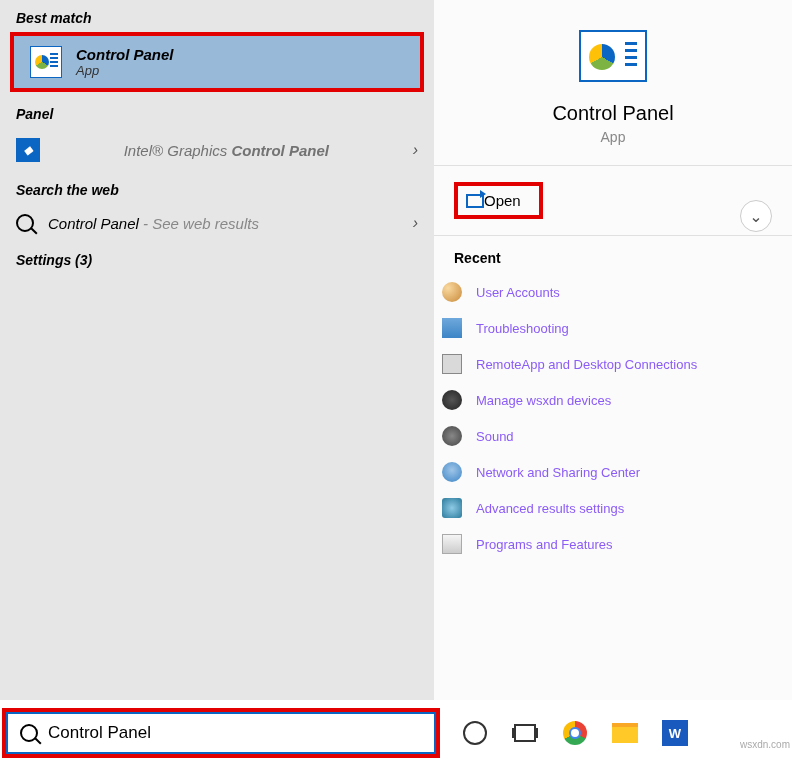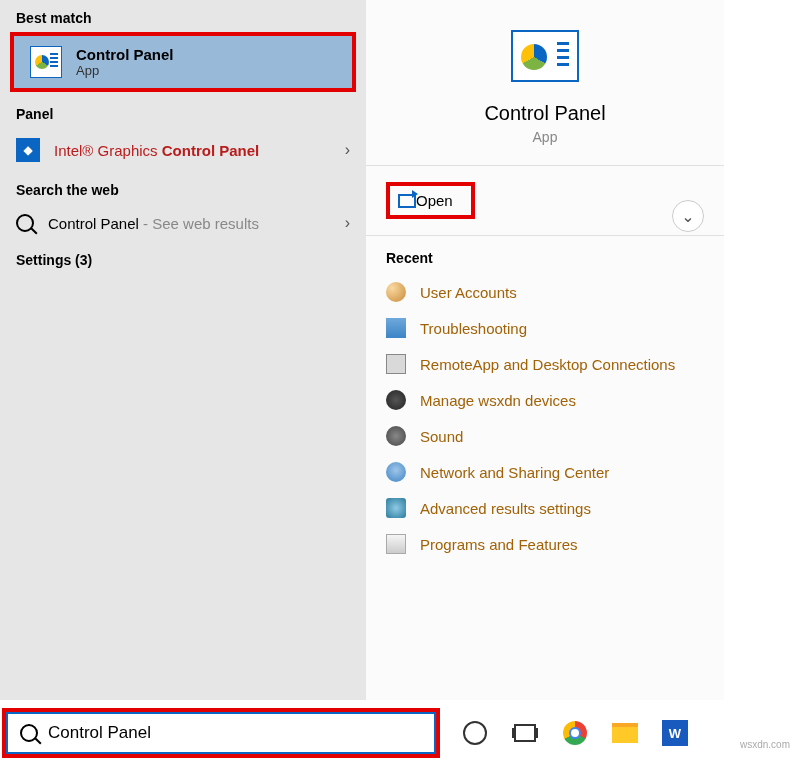--- a/index.html
+++ b/index.html
@@ -1,49 +1,49 @@
 <!DOCTYPE html>
 <html><head>
 <meta charset="utf-8">
 <style>
 * { margin: 0; padding: 0; box-sizing: border-box; font-family: "Segoe UI", sans-serif; }
 body { width: 800px; height: 766px; background: #fff; overflow: hidden; position: relative; }
 .container { display: flex; width: 800px; height: 700px; }
-.left { width: 366px; background: #e6e6e6; display: flex; flex-direction: column; }
+.left { width: 434px; background: #e6e6e6; display: flex; flex-direction: column; font-style: italic; }
 .right { width: 358px; background: #fbfbfb; display: flex; flex-direction: column; }
 .section-header { font-weight: 600; font-size: 14px; padding: 10px 16px 6px; color: #000; }
 .best-match-item { background: #98b9d8; display: flex; align-items: center; padding: 10px 16px; gap: 14px; border: 4px solid #e30000; margin: 0 10px 4px; }
 .cp-small-icon { width: 32px; height: 32px; background: #fff; border: 1px solid #0a66c2; display: flex; align-items: center; justify-content: center; position: relative; }
 .cp-small-icon::before { content: ""; position: absolute; left: 4px; top: 8px; width: 14px; height: 14px; border-radius: 50%; background: conic-gradient(#0a66c2 0 120deg, #7cb342 120deg 240deg, #ffc107 240deg 360deg); }
 .cp-small-icon::after { content: ""; position: absolute; right: 3px; top: 6px; width: 8px; height: 2px; background: #0a66c2; box-shadow: 0 4px 0 #0a66c2, 0 8px 0 #0a66c2, 0 12px 0 #0a66c2; }
 .best-match-text .title { font-weight: 700; font-size: 15px; color: #000; }
 .best-match-text .subtitle { font-size: 13px; color: #333; }
 .app-row, .web-row { display: flex; align-items: center; padding: 10px 16px; gap: 14px; }
 .app-row .icon { width: 24px; height: 24px; background: #0a66c2; display: flex; align-items: center; justify-content: center; color: #fff; font-size: 12px; }
-.app-row .label { flex: 1; font-size: 15px; color: #b91c1c; }
+.app-row .label { flex: 1; font-size: 15px; color: #737373; text-align: center; }
 .app-row .label b { font-weight: 700; }
 .web-row .label { flex: 1; font-size: 15px; color: #000; }
 .web-row .label .muted { color: #888; }
 .chevron { color: #555; font-size: 16px; }
 .search-icon { width: 18px; height: 18px; border: 2px solid #000; border-radius: 50%; position: relative; }
 .search-icon::after { content: ""; position: absolute; width: 8px; height: 2px; background: #000; transform: rotate(45deg); right: -6px; bottom: -2px; }
 .detail-header { display: flex; flex-direction: column; align-items: center; padding: 30px 0 20px; border-bottom: 1px solid #e0e0e0; }
 .cp-big-icon { width: 68px; height: 52px; background: #fff; border: 2px solid #0a66c2; position: relative; margin-bottom: 20px; }
 .cp-big-icon::before { content: ""; position: absolute; left: 8px; top: 12px; width: 26px; height: 26px; border-radius: 50%; background: conic-gradient(#0a66c2 0 120deg, #7cb342 120deg 240deg, #ffc107 240deg 360deg); }
 .cp-big-icon::after { content: ""; position: absolute; right: 8px; top: 10px; width: 12px; height: 3px; background: #0a66c2; box-shadow: 0 7px 0 #0a66c2, 0 14px 0 #0a66c2, 0 21px 0 #0a66c2; }
 .detail-title { font-size: 20px; color: #000; margin-bottom: 4px; }
 .detail-sub { font-size: 14px; color: #888; }
 .open-row { display: flex; align-items: center; padding: 16px 20px; border-bottom: 1px solid #e0e0e0; position: relative; }
 .open-inner { display: flex; align-items: center; border: 4px solid #e30000; padding: 6px 18px 6px 8px; }
 .open-icon { width: 18px; height: 14px; border: 2px solid #0a66c2; position: relative; }
 .open-icon::after { content: ""; position: absolute; right: -4px; top: -6px; width: 0; height: 0; border-left: 6px solid #0a66c2; border-top: 4px solid transparent; border-bottom: 4px solid transparent; }
 .open-label { font-size: 15px; color: #000; }
 .expand-btn { position: absolute; right: 20px; top: 34px; width: 32px; height: 32px; border-radius: 50%; border: 1px solid #ccc; display: flex; align-items: center; justify-content: center; color: #555; background: #fff; }
 .recent-header { font-weight: 700; font-size: 14px; padding: 14px 20px 8px; color: #000; }
-.recent-item { display: flex; align-items: center; gap: 14px; padding: 8px 20px; font-size: 15px; color: #a16207; }
+.recent-item { display: flex; align-items: center; gap: 14px; padding: 8px 8px; font-size: 13px; color: #8b5cf6; }
 .recent-item .ricon { width: 20px; height: 20px; flex-shrink: 0; }
 .taskbar { position: absolute; bottom: 0; left: 0; width: 800px; height: 66px; background: #fff; display: flex; align-items: center; }
 .searchbox-wrap { border: 4px solid #e30000; margin: 0 0 0 2px; }
 .searchbox { width: 430px; height: 42px; border: 2px solid #0a66c2; display: flex; align-items: center; gap: 10px; padding: 0 12px; background: #fff; }
 .searchbox input { border: none; outline: none; font-size: 17px; flex: 1; color: #000; }
 .task-icons { display: flex; align-items: center; gap: 20px; margin-left: 20px; }
 .task-icons .ti { width: 30px; height: 30px; display: flex; align-items: center; justify-content: center; }
 .cortana { width: 24px; height: 24px; border: 2px solid #333; border-radius: 50%; }
 .taskview { width: 22px; height: 18px; border: 2px solid #333; position: relative; }
 .taskview::before, .taskview::after { content: ""; position: absolute; background: #333; }

